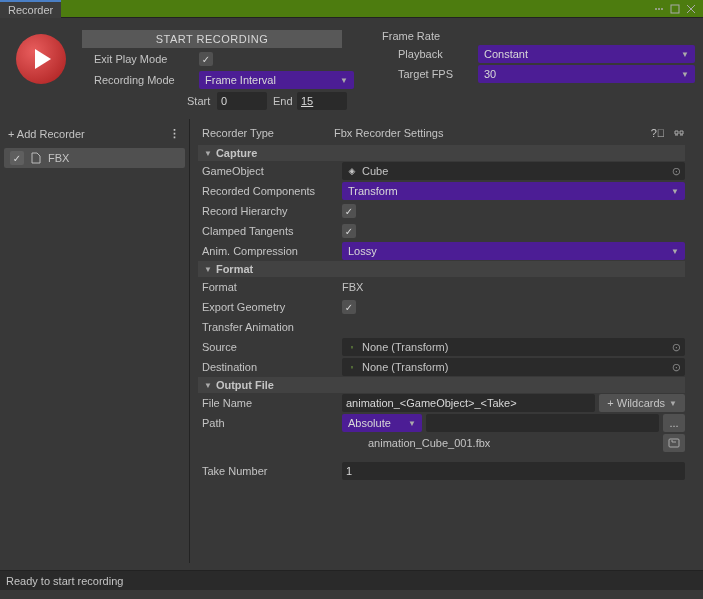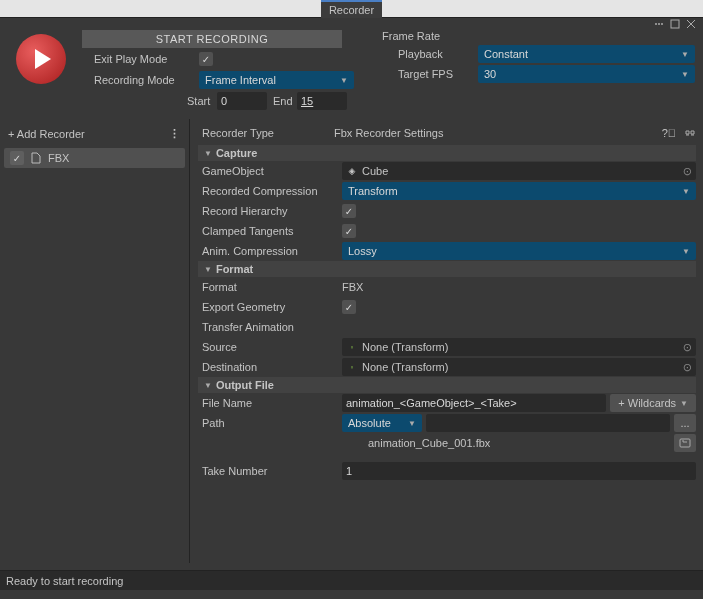--- a/index.html
+++ b/index.html
@@ -1,53 +1,53 @@
 <!DOCTYPE html>
 <html><head>
 <meta charset="utf-8">
 <style>
 * { box-sizing: border-box; margin: 0; padding: 0; font-family: Arial, sans-serif; font-size: 11px; }
 body { background: #383838; color: #c4c4c4; width: 703px; height: 599px; overflow: hidden; }
 
-.titlebar { height: 18px; background: #e5e5e5; display: flex; align-items: center; border-bottom: 1px solid #222; flex-direction: column; }
+.titlebar { height: 18px; background: #4d7c0f; display: flex; align-items: center; border-bottom: 1px solid #222; }
 .tab { background: #3c3c3c; padding: 2px 8px; border-top: 2px solid #4a7fc5; height: 18px; display: flex; align-items: center; font-size: 11px; }
 .win-icons { margin-left: auto; display: flex; gap: 4px; padding-right: 6px; }
 .win-icons span { width: 12px; height: 12px; display: flex; align-items: center; justify-content: center; cursor: pointer; }
 
 .top-panel { display: flex; padding: 12px 8px 8px 8px; gap: 8px; }
 .play-btn { width: 50px; height: 50px; border-radius: 50%; background: radial-gradient(circle at 35% 35%, #e85d5d, #a81c1c); display: flex; align-items: center; justify-content: center; cursor: pointer; margin: 4px 8px 0 8px; flex-shrink: 0; }
 .play-tri { width: 0; height: 0; border-left: 16px solid #fff; border-top: 10px solid transparent; border-bottom: 10px solid transparent; margin-left: 4px; }
 
 .left-controls { flex: 0 0 290px; }
 .start-btn { background: #585858; color: #d8d8d8; text-align: center; padding: 3px 0; width: 260px; cursor: pointer; letter-spacing: 0.5px; font-size: 11px; }
 .row { display: flex; align-items: center; height: 20px; margin-top: 1px; }
 .lbl { width: 105px; color: #c4c4c4; margin-left: 12px; }
 
 .right-controls { flex: 1; }
 .rc-title { color: #c4c4c4; margin-bottom: 2px; padding-left: 2px; }
 .rc-row { display: flex; align-items: center; height: 20px; padding-left: 18px; }
 .rc-lbl { width: 80px; }
 
-.dropdown { background: #0c4a6e; color: #d8d8d8; padding: 2px 6px; display: flex; align-items: center; justify-content: space-between; cursor: pointer; border-radius: 2px; height: 18px; }
+.dropdown { background: #4c1d95; color: #d8d8d8; padding: 2px 6px; display: flex; align-items: center; justify-content: space-between; cursor: pointer; border-radius: 2px; height: 18px; }
 .dd-arrow { font-size: 8px; color: #aaa; }
 .num-input { background: #2a2a2a; color: #d8d8d8; padding: 2px 4px; border: none; border-radius: 2px; height: 18px; }
 .text-input { background: #2a2a2a; color: #d8d8d8; padding: 2px 4px; border: none; border-radius: 2px; height: 18px; }
 .checkbox { width: 14px; height: 14px; background: #515151; border-radius: 2px; display: flex; align-items: center; justify-content: center; cursor: pointer; }
 .checkbox.checked::after { content: "✓"; color: #d8d8d8; font-size: 10px; }
 
 .main { display: flex; height: 444px; }
 .sidebar { width: 190px; background: #383838; border-right: 1px solid #232323; padding: 4px; }
 .add-rec { display: flex; align-items: center; justify-content: space-between; padding: 4px 4px 8px 4px; }
 .add-rec-btn { cursor: pointer; }
 .more-btn { cursor: pointer; letter-spacing: 1px; font-weight: bold; }
 .rec-item { background: #505050; display: flex; align-items: center; gap: 6px; padding: 3px 6px; border-radius: 2px; cursor: pointer; }
 .rec-item .chk { width: 14px; height: 14px; background: #5f5f5f; border-radius: 2px; display: flex; align-items: center; justify-content: center; }
 .rec-item .chk::after { content: "✓"; color: #d8d8d8; font-size: 10px; }
 
-.inspector { flex: 1; padding: 6px 7px 6px 8px; overflow-y: auto; }
+.inspector { flex: 1; padding: 6px 18px 6px 8px; overflow-y: auto; }
 .ins-header { display: flex; align-items: center; padding: 2px 0 6px 4px; }
 .ins-h-lbl { width: 132px; }
 .help-icons { margin-left: auto; display: flex; gap: 8px; }
 .sec-header { background: #424242; padding: 2px 6px; display: flex; align-items: center; gap: 4px; cursor: pointer; font-weight: bold; }
 .sec-tri { font-size: 8px; color: #aaa; }
 
 .prop-row { display: flex; align-items: center; height: 20px; padding-left: 4px; }
 .prop-lbl { width: 140px; }
 .prop-val { flex: 1; display: flex; align-items: center; gap: 4px; }
 
@@ -173,21 +173,21 @@
       <span class="prop-lbl">GameObject</span>
       <div class="prop-val">
         <div class="obj-field">
           <span class="obj-icon">◈</span>
           <span>Cube</span>
           <span class="obj-picker">⊙</span>
         </div>
       </div>
     </div>
     <div class="prop-row">
-      <span class="prop-lbl">Recorded Compression</span>
+      <span class="prop-lbl">Recorded Components</span>
       <div class="prop-val">
         <div class="dropdown dd-full">
           <span>Transform</span>
           <span class="dd-arrow">▼</span>
         </div>
       </div>
     </div>
     <div class="prop-row">
       <span class="prop-lbl">Record Hierarchy</span>
       <div class="prop-val">

